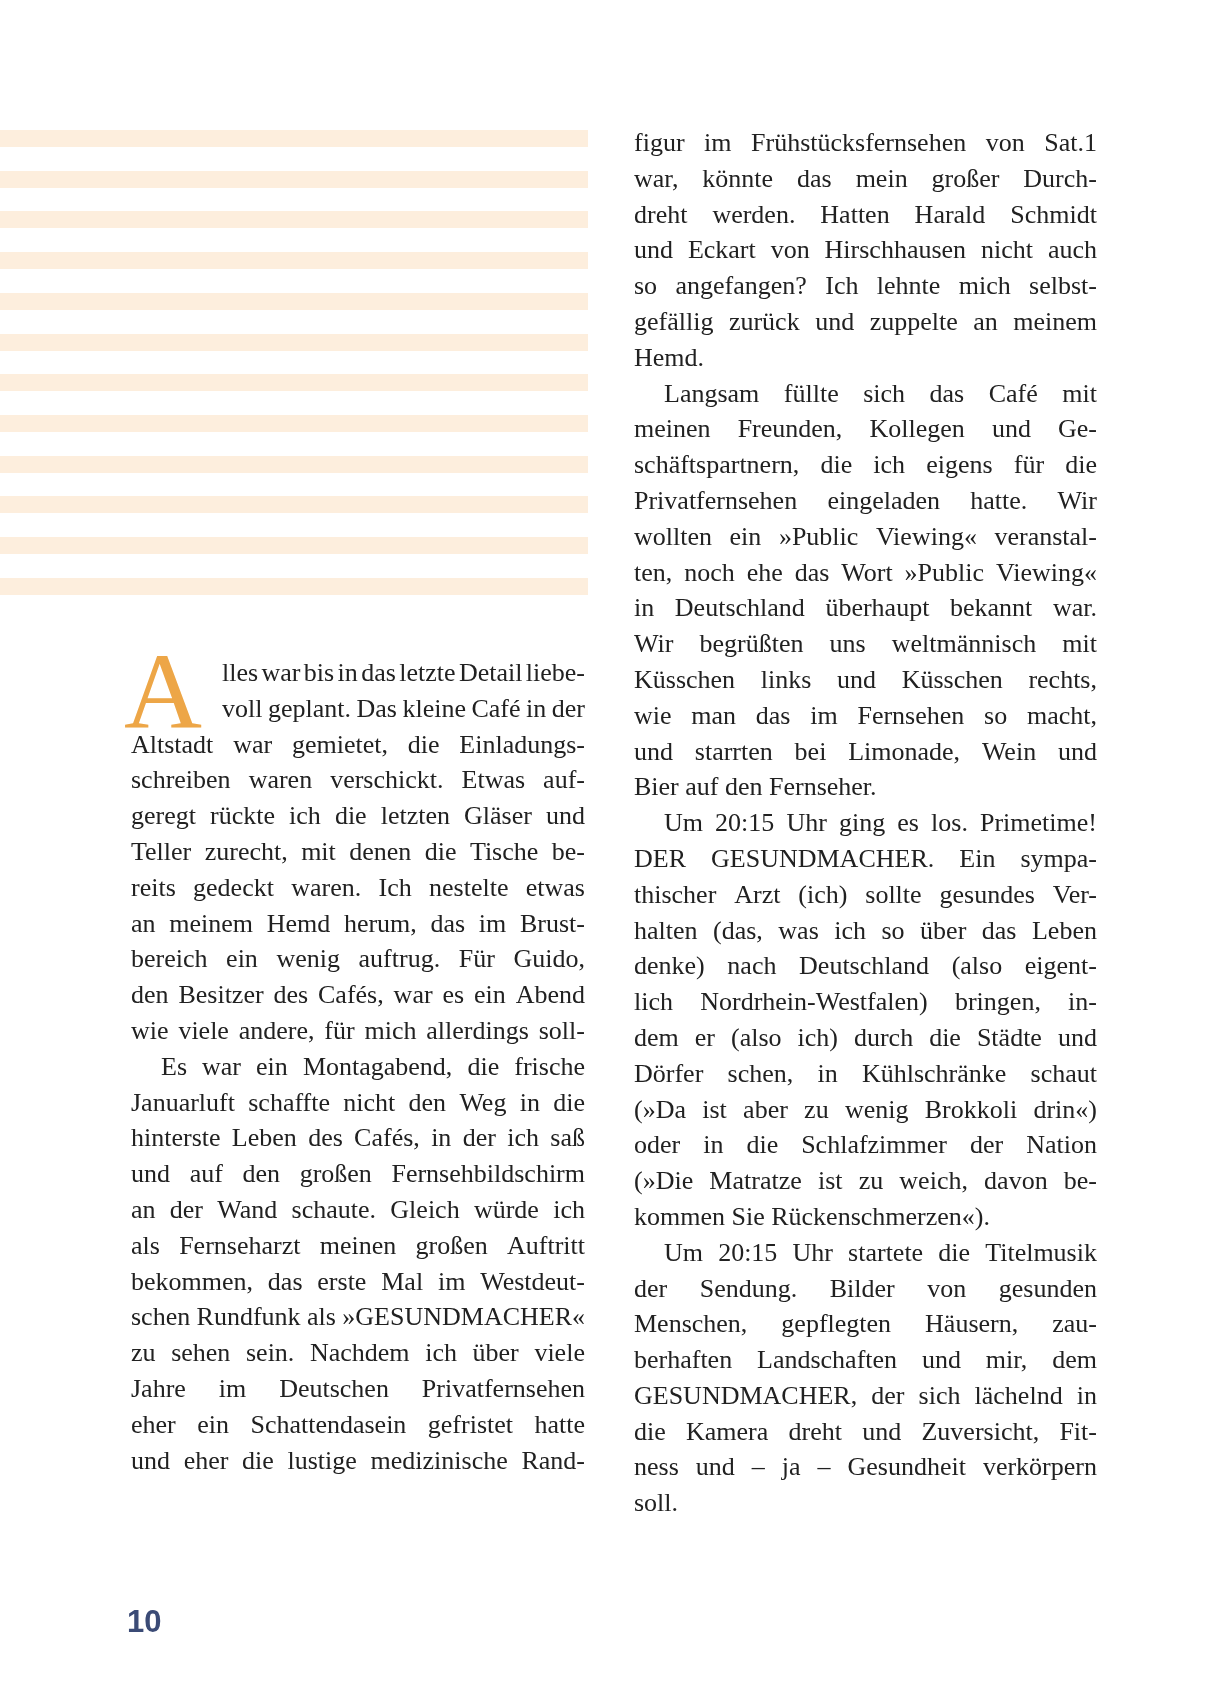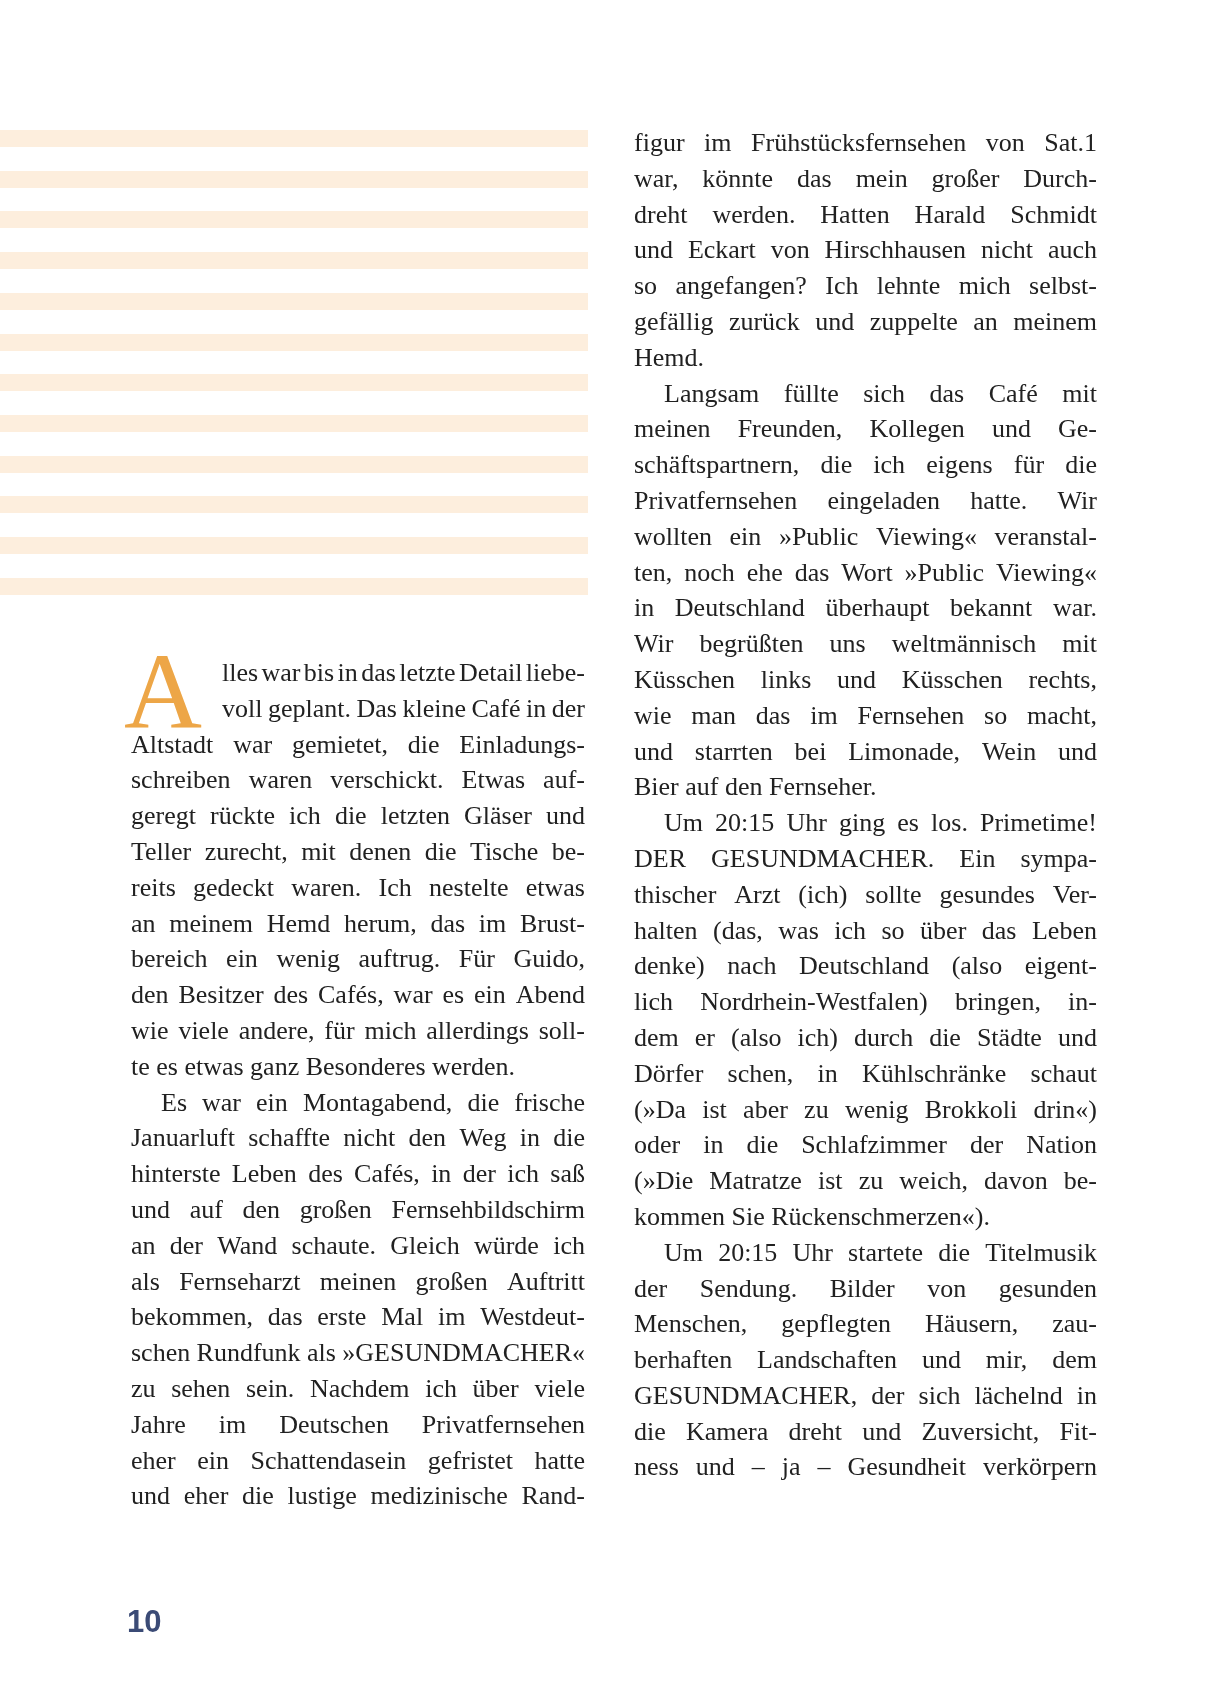--- a/index.html
+++ b/index.html
@@ -159,21 +159,20 @@
       </div>
       <div class="line">
         <span>wie</span>
         <span>viele</span>
         <span>andere,</span>
         <span>für</span>
         <span>mich</span>
         <span>allerdings</span>
         <span>soll-</span>
       </div>
-      <div class="line end">te es etwas ganz Besonderes werden.</div>
       <div class="line indent">
         <span>Es</span>
         <span>war</span>
         <span>ein</span>
         <span>Montagabend,</span>
         <span>die</span>
         <span>frische</span>
       </div>
       <div class="line">
         <span>Januarluft</span>
@@ -530,17 +529,18 @@
       </div>
       <div class="line">
         <span>ness</span>
         <span>und</span>
         <span>–</span>
         <span>ja</span>
         <span>–</span>
         <span>Gesundheit</span>
         <span>verkörpern</span>
       </div>
+      <div class="line end">soll.</div>
     </div>
 
   <div class="pagenum">10</div>
 
 </div>
 
 </body></html>

